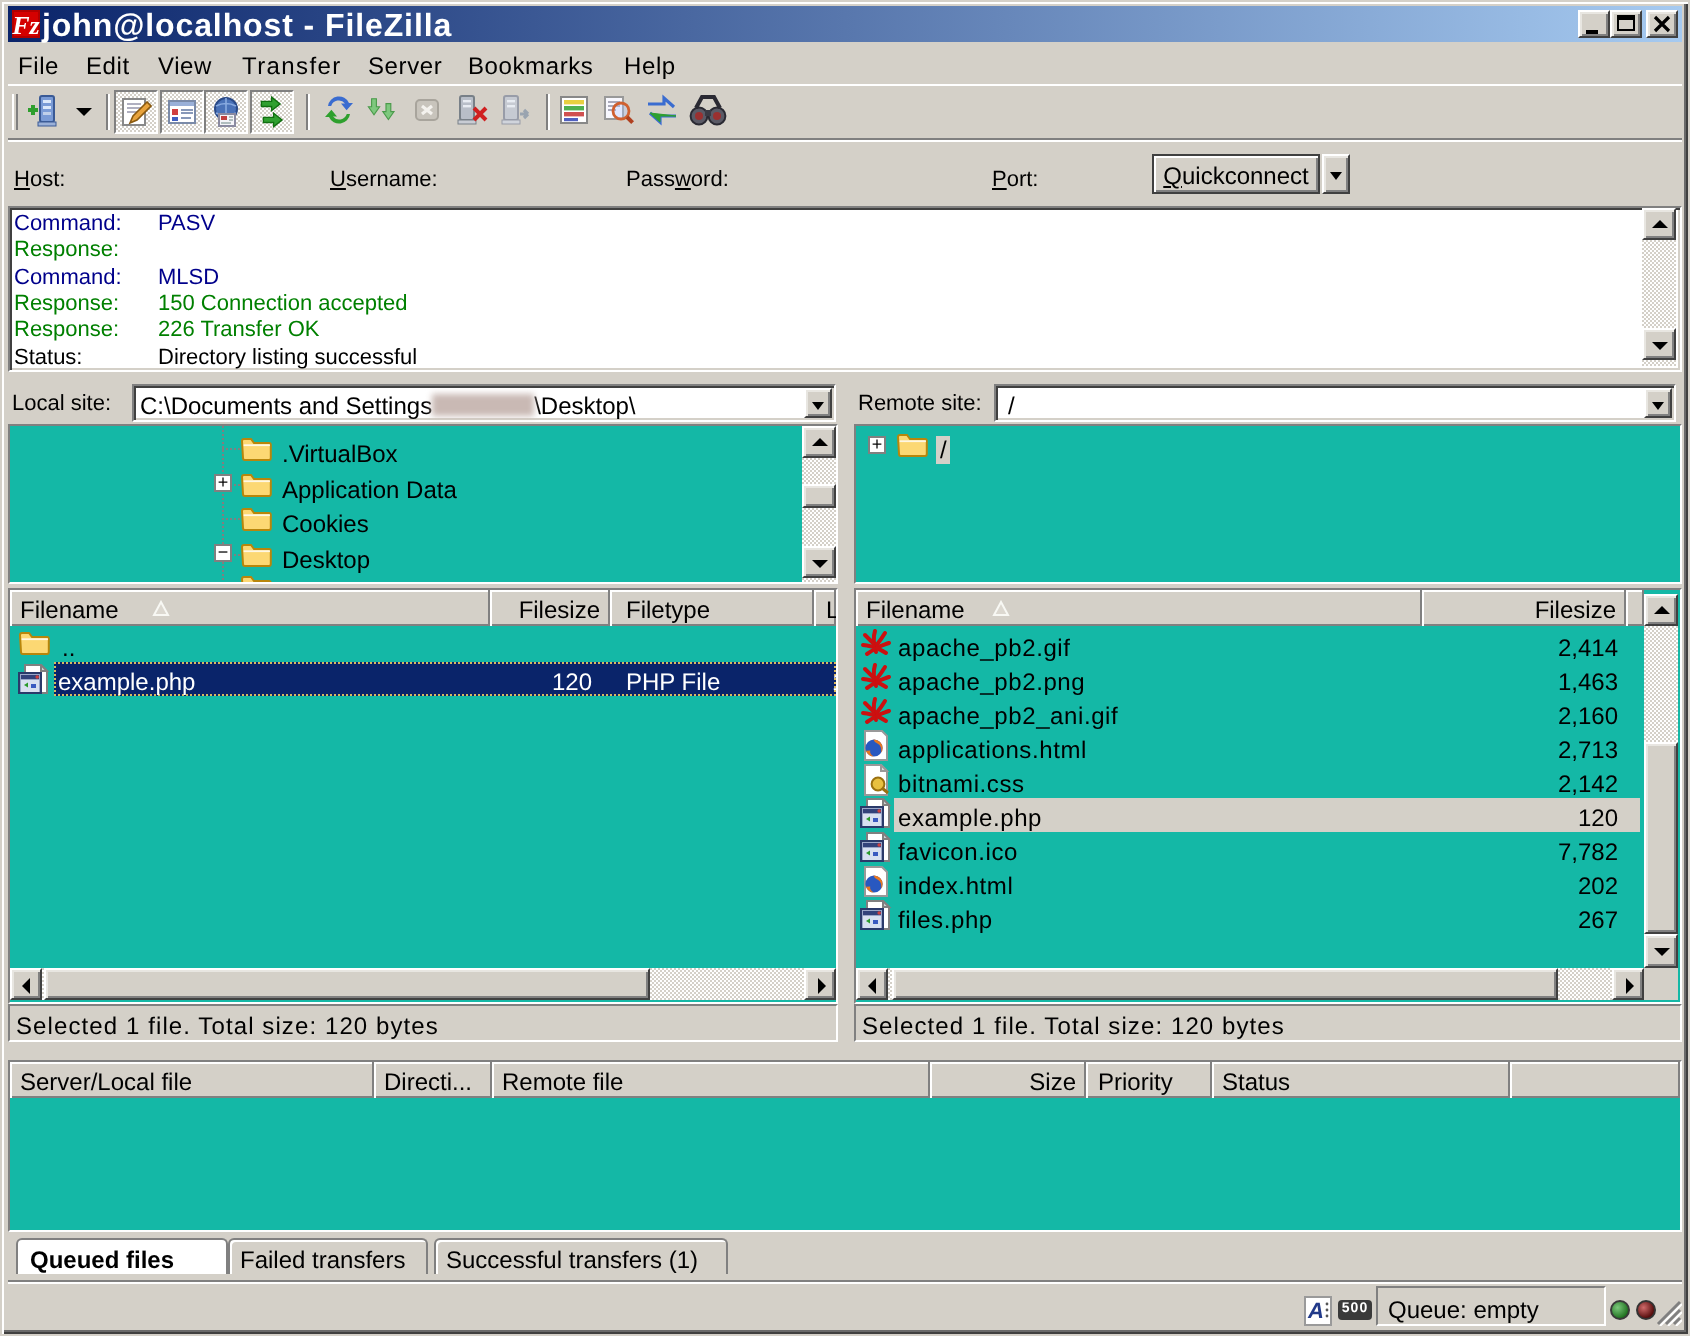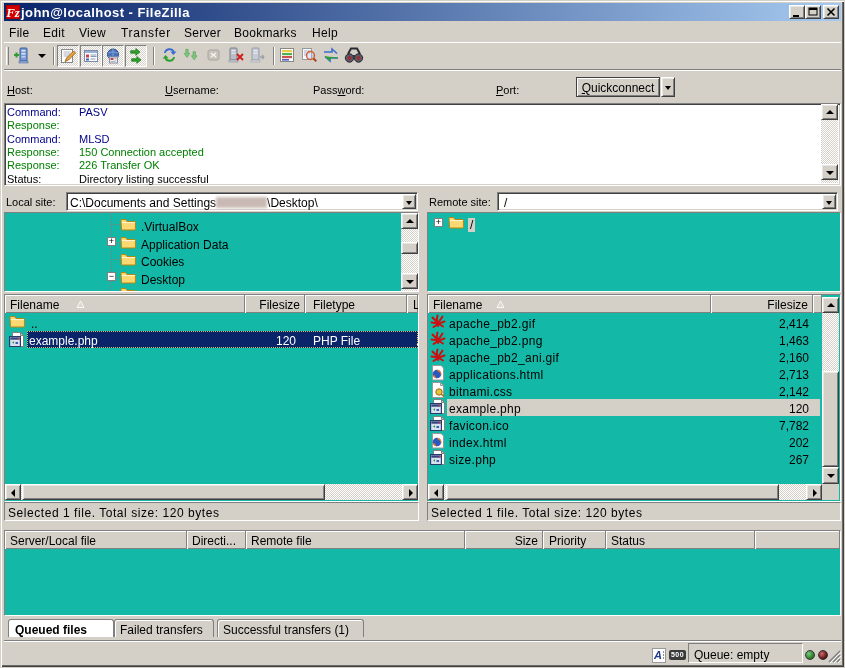--- a/index.html
+++ b/index.html
@@ -9,21 +9,21 @@
 
 #frame { position:absolute; left:0; top:0; width:845px; height:668px; background:#d4d0c8;
   border:1px solid #d4d0c8; box-shadow: inset 1px 1px 0 #fff, inset -1px -1px 0 #404040, inset -2px -2px 0 #6a6a6a; }
 
 .sunken { border:1px solid; border-color:#808080 #fff #fff #808080; box-shadow: inset 1px 1px 0 #404040, inset -1px -1px 0 #d4d0c8; background:#fff; }
 .sunken1 { border:1px solid; border-color:#808080 #fff #fff #808080; background:#fff; }
 .raised { background:#d4d0c8; border:1px solid; border-color:#fff #404040 #404040 #fff; box-shadow: inset 1px 1px 0 #e8e6e1, inset -1px -1px 0 #808080; }
 .dither { background-image: conic-gradient(#fff 90deg, #d4d0c8 90deg 180deg, #fff 180deg 270deg, #d4d0c8 270deg); background-size:2px 2px; }
 
 #titlebar { left:4px; top:3px; width:837px; height:18px; background:linear-gradient(to right,#0a246a,#a6caf0); color:#fff; }
-#titlebar .ttext { position:absolute; left:17px; top:2px; font-size:13px; font-weight:bold; letter-spacing:0.45px; }
+#titlebar .ttext { position:absolute; left:17px; top:2px; font-size:16px; font-weight:bold; letter-spacing:0.45px; }
 .wbtn { position:absolute; top:2px; width:16px; height:14px; background:#d4d0c8; border:1px solid; border-color:#fff #404040 #404040 #fff; box-shadow: inset 1px 1px 0 #e8e6e1, inset -1px -1px 0 #808080; }
 
 #menubar { left:4px; top:21px; width:837px; height:21px; }
 .mitem { position:absolute; top:5px; letter-spacing:0.3px; }
 
 #toolbar { left:4px; top:42px; width:837px; height:27px; border-top:1px solid #fff; }
 .tsep { position:absolute; top:4px; width:2px; height:18px; border-left:1px solid #808080; border-right:1px solid #fff; }
 .tbtn { position:absolute; top:2px; width:22px; height:22px; }
 .tbtn.on { border:1px solid; border-color:#808080 #fff #fff #808080; background-image: conic-gradient(#fff 90deg, #d4d0c8 90deg 180deg, #fff 180deg 270deg, #d4d0c8 270deg); background-size:2px 2px; }
 .tbtn svg { position:absolute; left:2px; top:2px; }
@@ -414,21 +414,21 @@
   <svg class="ticon ph" style="left:2px; top:155px" width="16" height="16" viewBox="0 0 16 16">
       <path d="M3.5 0.5 h8 l3 3 v11 h-11 z" fill="#fff" stroke="#808080"></path>
       <path d="M11.5 0.5 l3 3 h-3 z" fill="#d0d0d0" stroke="#808080"></path>
       <rect x="0.5" y="4.5" width="11" height="10" fill="#9aa6c8" stroke="#2a3a6a"></rect>
       <rect x="1.5" y="5.5" width="9" height="2" fill="#32427a"></rect>
       <circle cx="9.6" cy="6.5" r="0.9" fill="#d04040"></circle>
       <rect x="1.5" y="8" width="9" height="6" fill="#d8e0f0"></rect>
       <path d="M3 10.5 l2 1.2 v-2.4 z" fill="#2a9a2a"></path>
       <rect x="6.5" y="10" width="2.5" height="2" fill="#3a5ac0"></rect>
     </svg>
-    <div class="abs fn" style="left:21px; top:158px">size.php</div>
+    <div class="abs fn" style="left:21px; top:158px">files.php</div>
     <div class="abs rsz" style="top:158px">267</div>
   <div class="abs dither" style="left:394px; top:2px; width:17px; height:187px">
     <div class="sbbtn" style="left:0; top:0; width:17px; height:16px">
         <div class="arrow" style="left:4px; top:5px; border-left:4px solid transparent; border-right:4px solid transparent; border-bottom:4px solid #000"></div>
       </div>
     <div class="sbbtn" style="left:0; top:74px; width:17px; height:96px"></div>
     <div class="sbbtn" style="left:0; top:170px; width:17px; height:17px">
         <div class="arrow" style="left:4px; top:6px; border-left:4px solid transparent; border-right:4px solid transparent; border-top:4px solid #000"></div>
       </div>
   </div>

